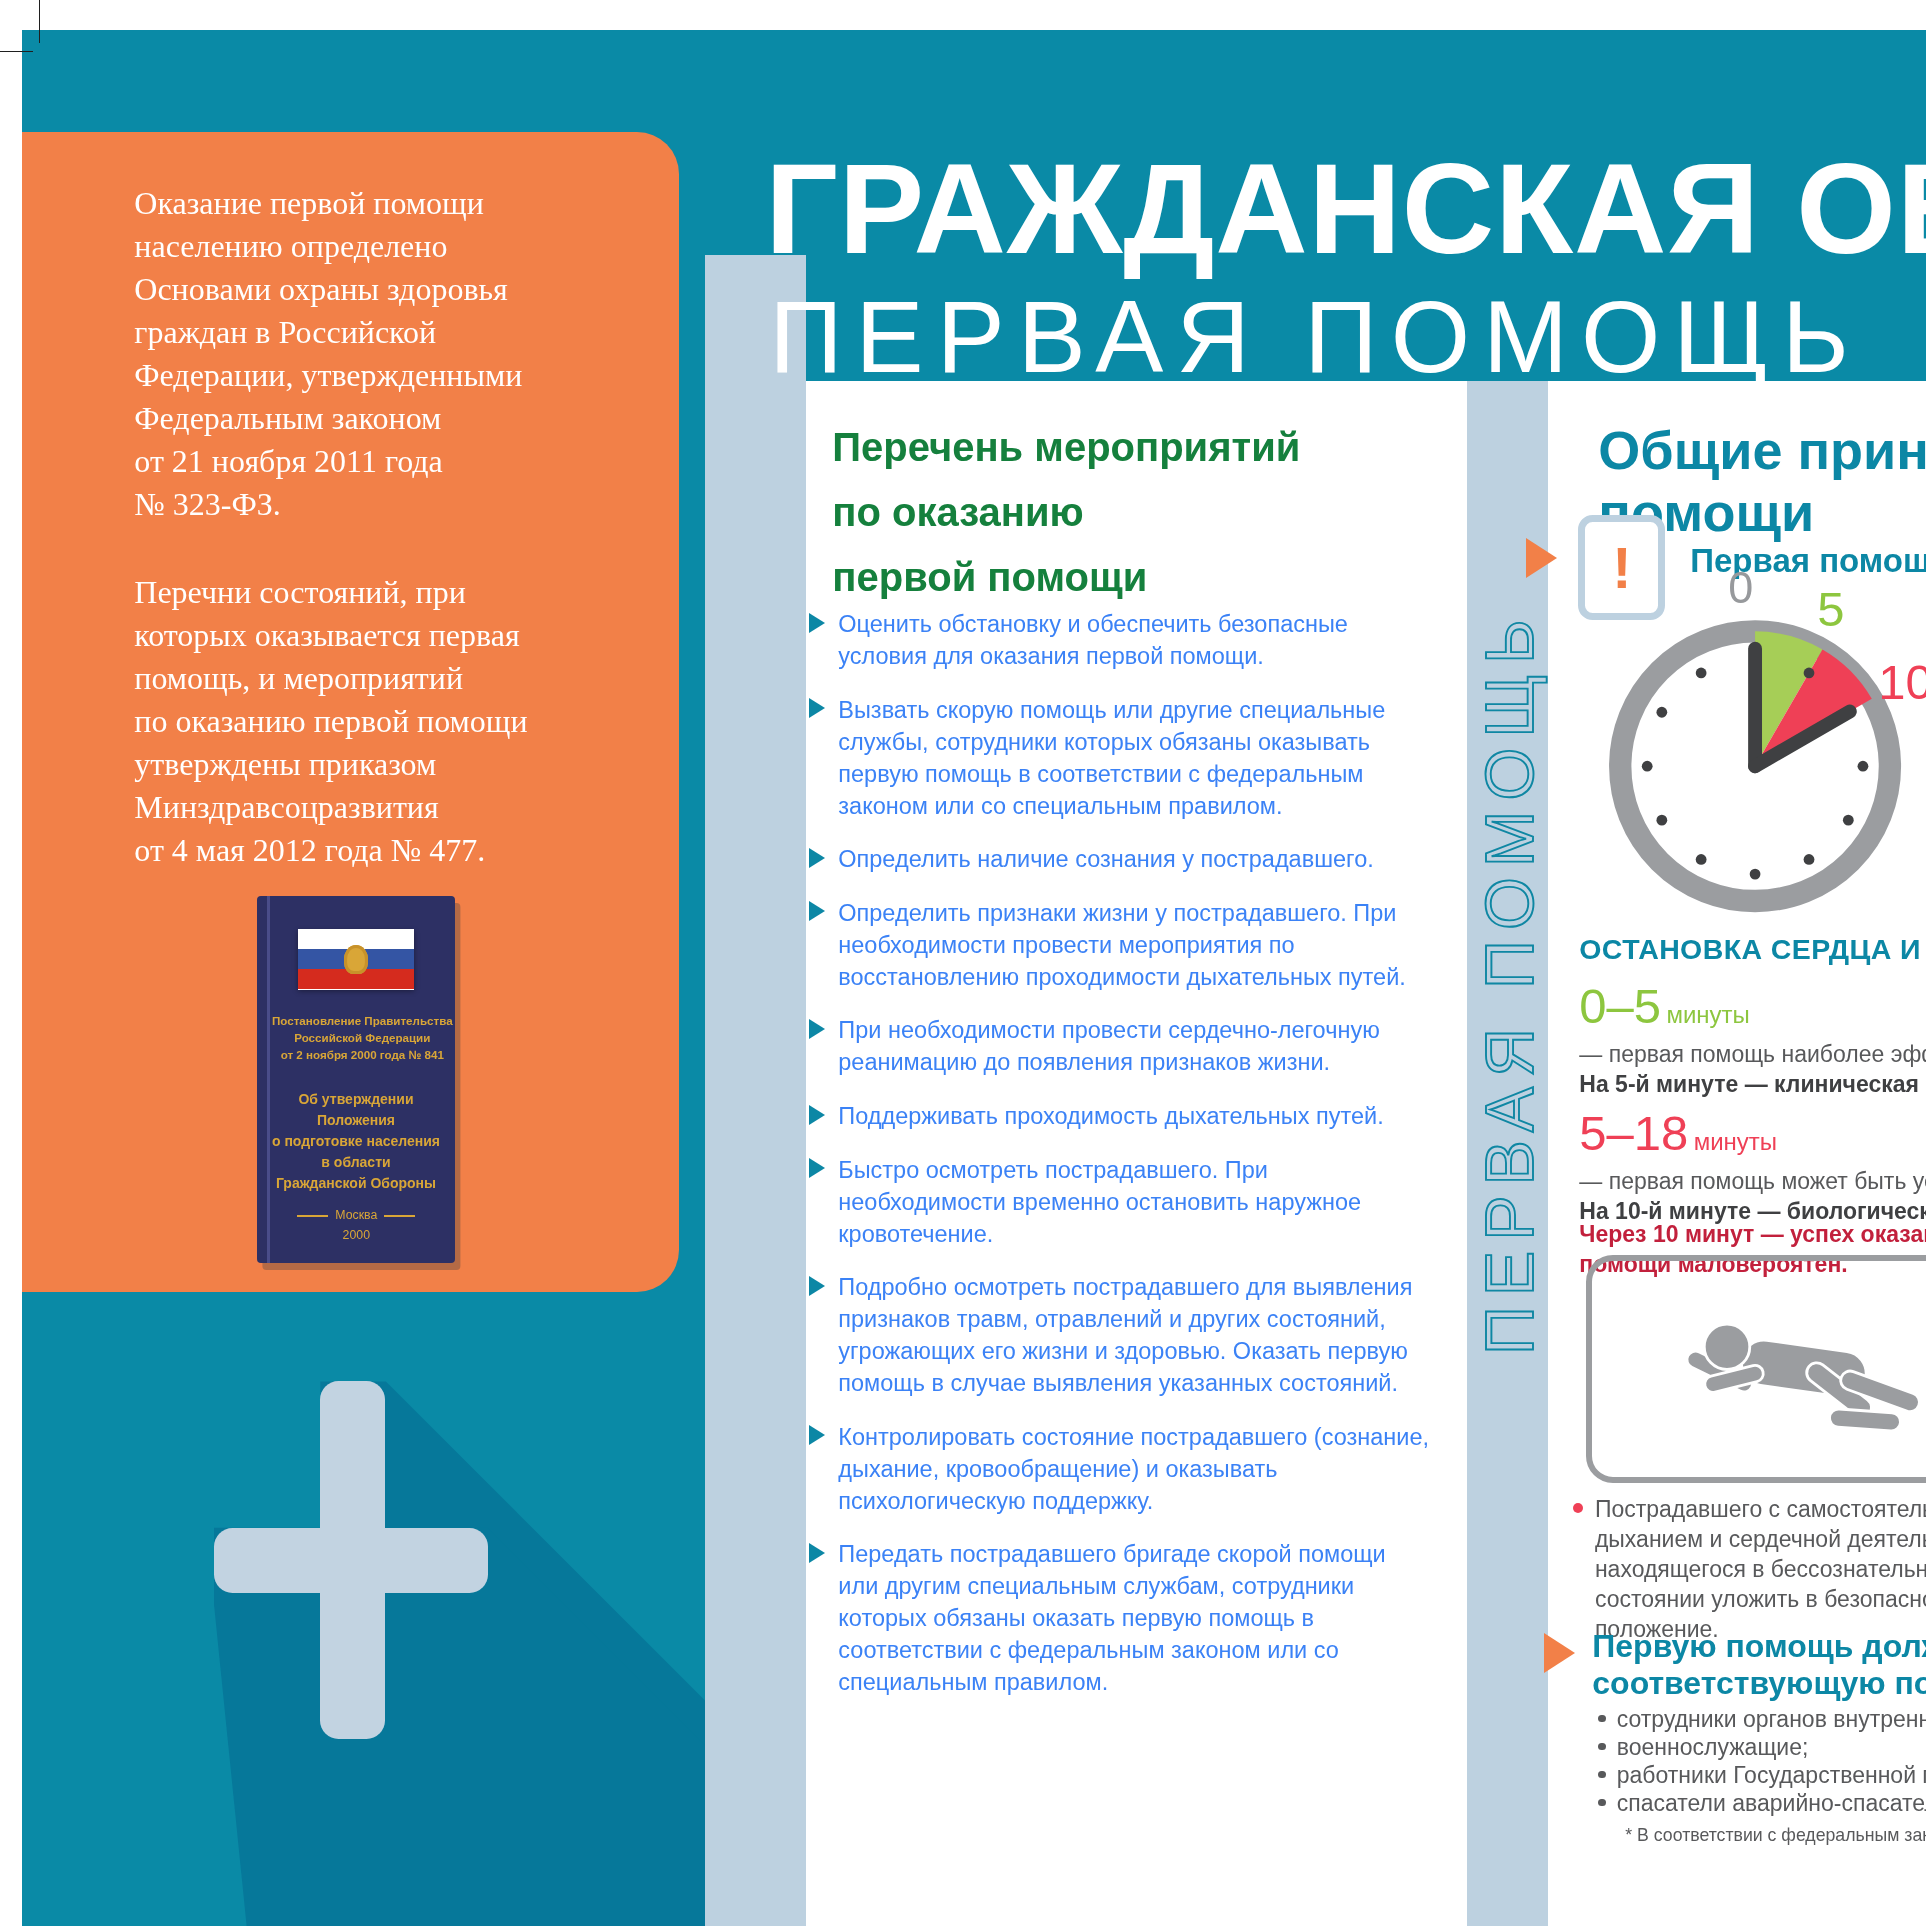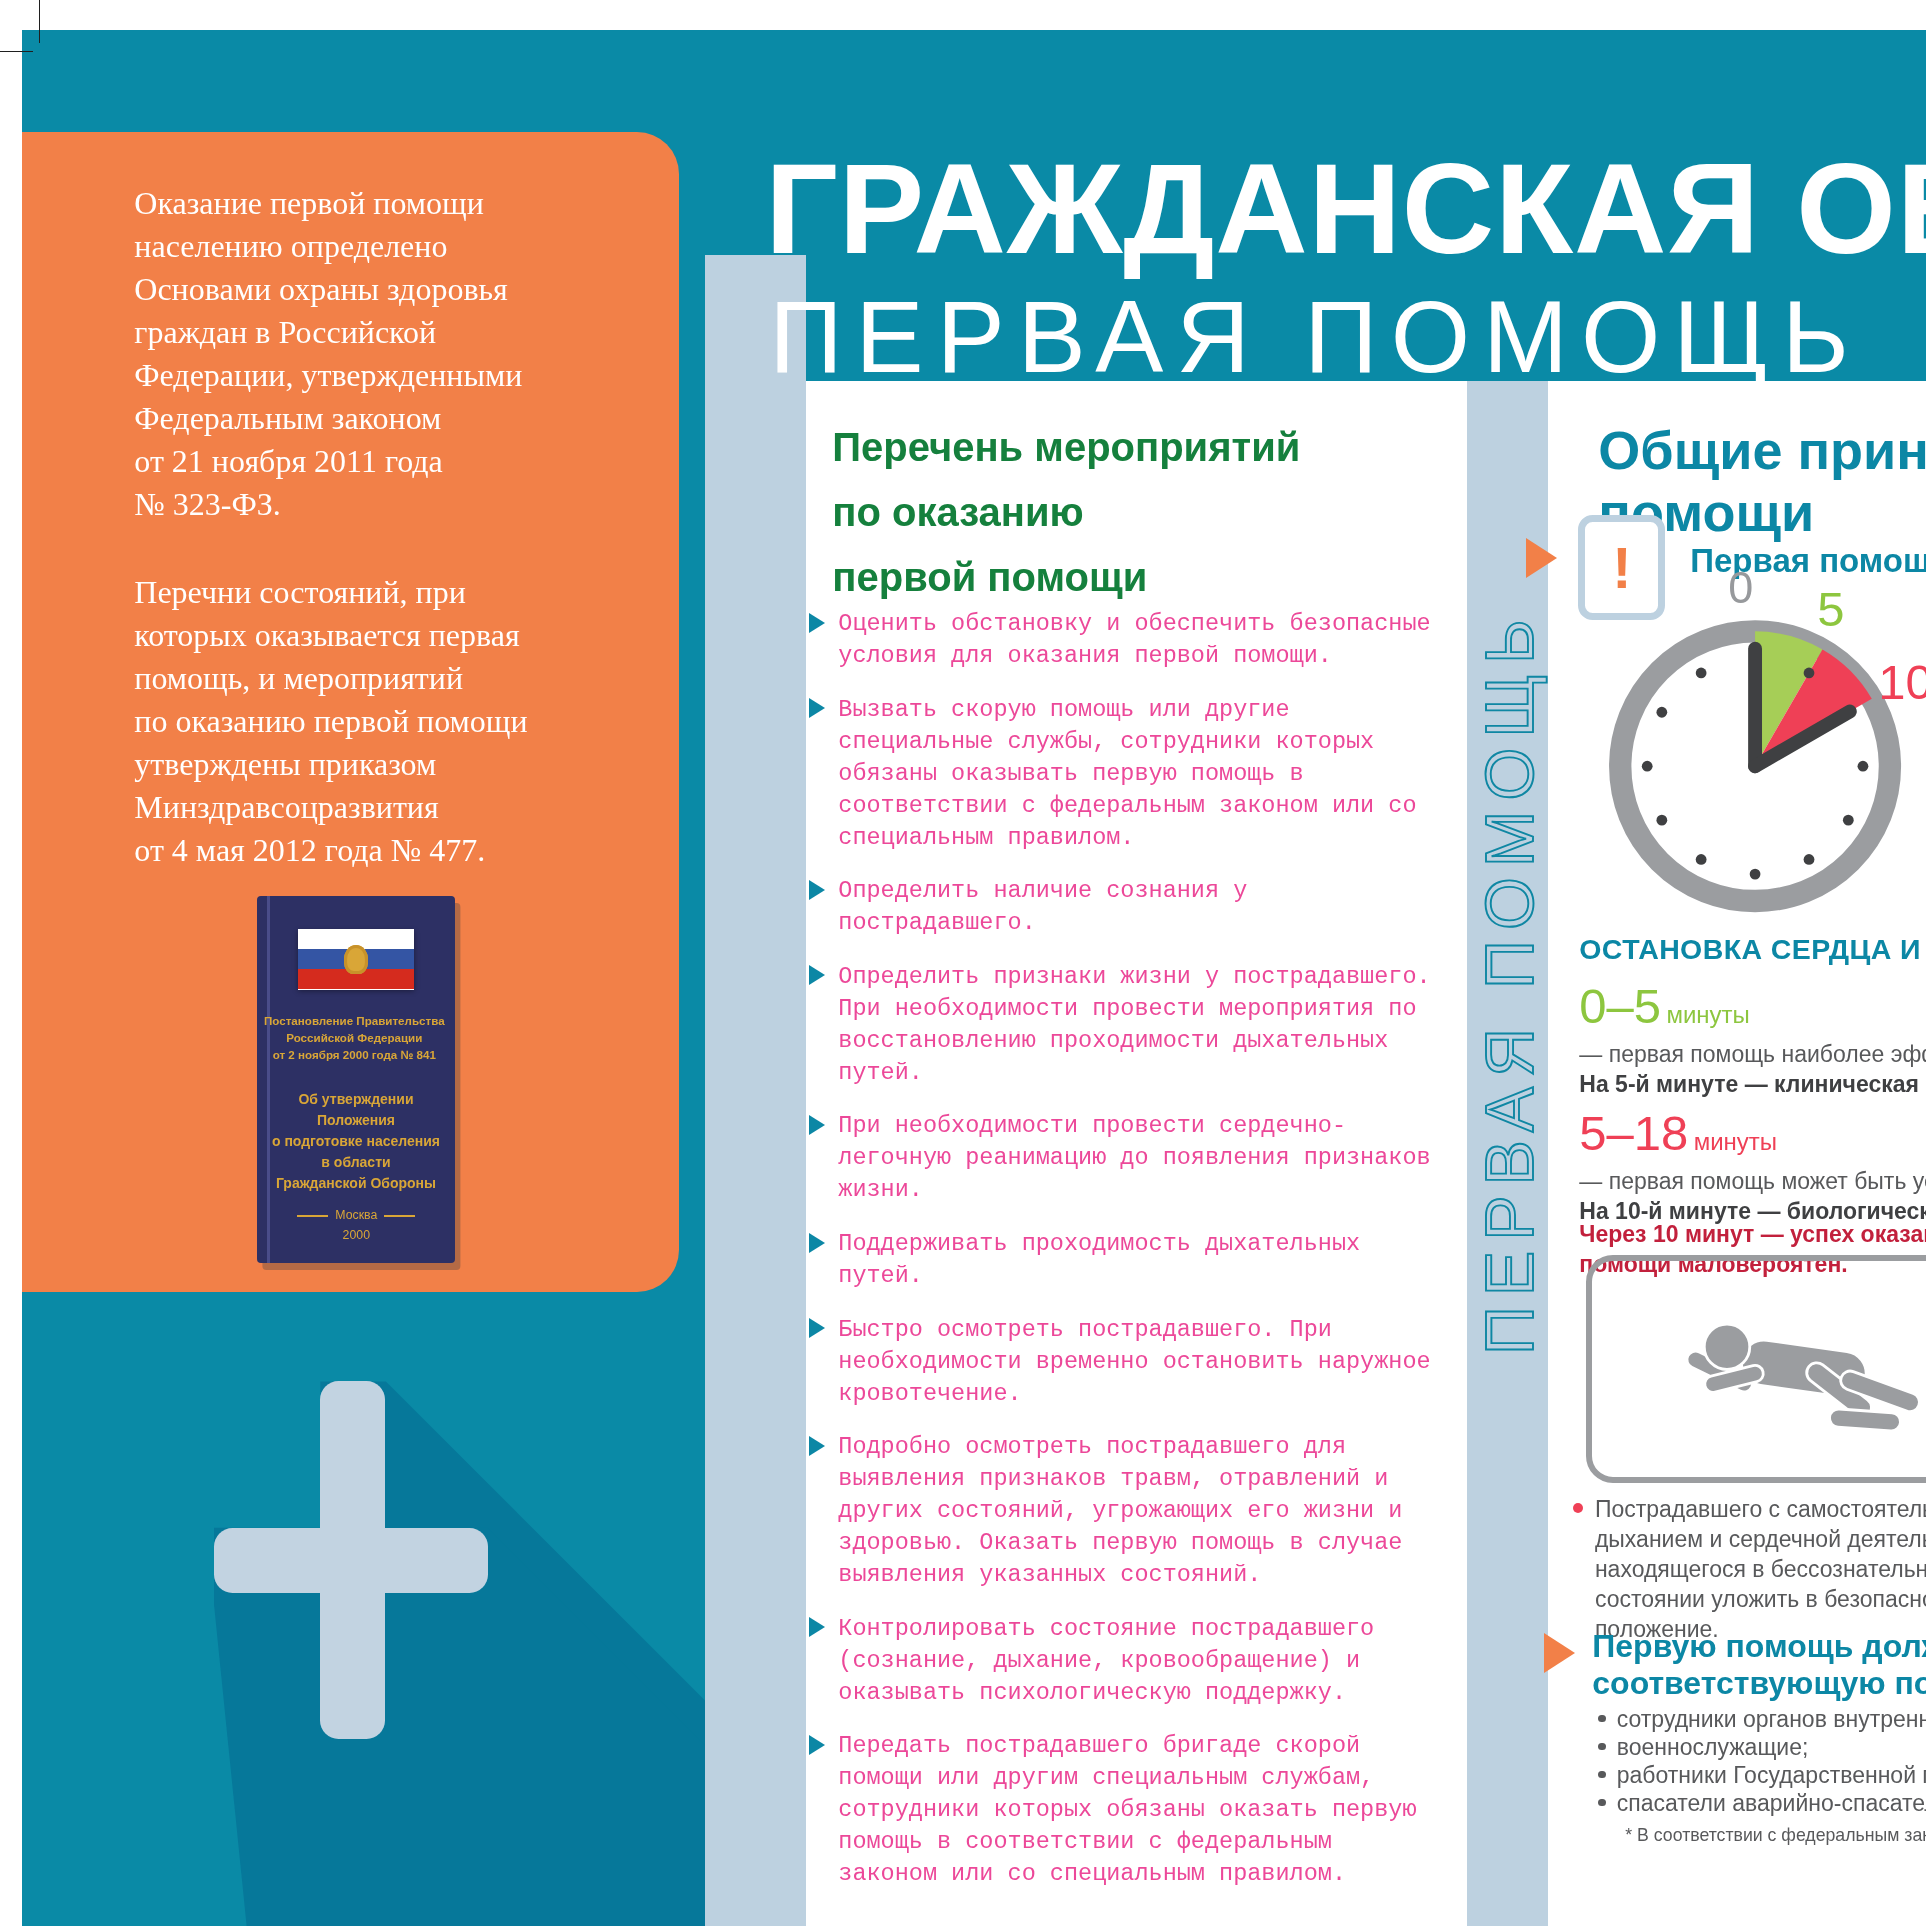--- a/index.html
+++ b/index.html
@@ -17,36 +17,36 @@
   .sidebar-text{color:#ffffff;font-size:32px;line-height:43px;font-weight:400;font-family:Liberation Serif, serif;}
   
   .cross-bar{position:absolute;background:#c2d3e1;border-radius:18.5px;z-index:3;}
   
   .book{position:absolute;left:235px;top:866px;width:198px;height:367px;background:#2d3064;border-radius:3.9px;z-index:2;box-shadow:5.4px 7px 0 rgba(0,40,60,.25);}
   .book-spine{position:absolute;left:10px;top:0;width:2.3px;height:100%;background:#4a4d8a;}
   .flag{position:absolute;left:41px;top:33px;width:116px;height:61px;background:#ffffff;box-shadow:0 2.3px 5.4px rgba(0,0,0,.4);}
   .flag .b{position:absolute;left:0;top:20px;width:100%;height:20.4px;background:#3455a4;}
   .flag .r{position:absolute;left:0;top:40px;width:100%;height:20.4px;background:#d52b1e;}
   .flag .emblem{position:absolute;left:46px;top:16px;width:24px;height:28.5px;background:#d9a637;border-radius:50% 50% 40% 40%;box-shadow:inset 0 0 0 3.1px #c8922a;}
-  .book-h{position:absolute;left:6px;top:116px;width:182px;color:#d9a637;font-size:11.6px;line-height:17px;font-weight:bold;text-align:center;}
+  .book-h{position:absolute;left:14px;top:116px;width:182px;color:#d9a637;font-size:11.6px;line-height:17px;font-weight:bold;text-align:center;}
   .book-t{position:absolute;left:7.7px;top:193px;width:182px;color:#d9a637;font-size:14px;line-height:21px;font-weight:bold;text-align:center;}
   .book-city{position:absolute;left:0;top:312px;width:100%;color:#d9a637;font-size:12.3px;text-align:center;}
   .book-city:before,.book-city:after{content:"";display:inline-block;width:31px;height:1.5px;background:#d9a637;vertical-align:middle;margin:0 7px;}
   .book-year{position:absolute;left:0;top:332px;width:100%;color:#d9a637;font-size:12.3px;text-align:center;}
   
   .main-title{position:absolute;left:743px;top:105px;color:#ffffff;font-size:128px;font-weight:bold;letter-spacing:0.8px;z-index:4;}
   .sub-title{position:absolute;left:747px;top:249px;color:#ffffff;font-size:102px;font-weight:300;letter-spacing:13px;z-index:4;}
   
   .vtext{position:absolute;left:1448px;top:362px;height:963px;width:77px;writing-mode:vertical-rl;transform:rotate(180deg);font-size:68px;font-weight:300;letter-spacing:10px;color:#bdd1e0;-webkit-text-stroke:1.9px #0f87a3;z-index:3;}
   
   .c-head{position:absolute;left:810px;top:385px;color:#15803d;font-size:40px;line-height:65px;font-weight:bold;z-index:4;}
   .c-list{position:absolute;left:787px;top:578px;width:632px;z-index:4;}
   .c-item{display:flex;gap:13px;margin-bottom:21.6px;}
   .tri{flex:0 0 auto;width:0;height:0;border-left:16px solid #0c87a5;border-top:10.8px solid transparent;border-bottom:10.8px solid transparent;margin-top:4.6px;}
-  .c-item .txt{color:#ec4899;font-size:23.5px;line-height:32px;width:593px;font-family:Liberation Mono, monospace;}
+  .c-item .txt{color:#3b82f6;font-size:23.5px;line-height:32px;width:593px;}
   
   .r-head{position:absolute;left:1576px;top:389px;width:1175px;color:#0c87a5;font-size:54px;font-weight:bold;z-index:4;}
   .alert-box{position:absolute;left:1556px;top:485px;width:73px;height:91px;background:#ffffff;border:7px solid #bdd1e0;border-radius:14.6px;display:flex;align-items:center;justify-content:center;z-index:4;}
   .alert-box span{color:#f28048;font-size:58px;font-weight:bold;}
   .omarker{position:absolute;width:0;height:0;border-left:31px solid #f28048;border-top:20px solid transparent;border-bottom:20px solid transparent;z-index:5;}
   .alert-text{position:absolute;left:1668px;top:512px;width:1040px;color:#0c87a5;font-size:33px;font-weight:bold;z-index:4;}
   .clock-wrap{position:absolute;left:1552px;top:555px;width:366px;height:347px;z-index:4;}
   .clock-label{position:absolute;font-weight:400;}
   .cardiac-head{position:absolute;left:1557px;top:903px;color:#0c87a5;font-size:28.5px;font-weight:bold;letter-spacing:0.4px;z-index:4;}
   .phase{position:absolute;left:1557px;width:501px;z-index:4;}

